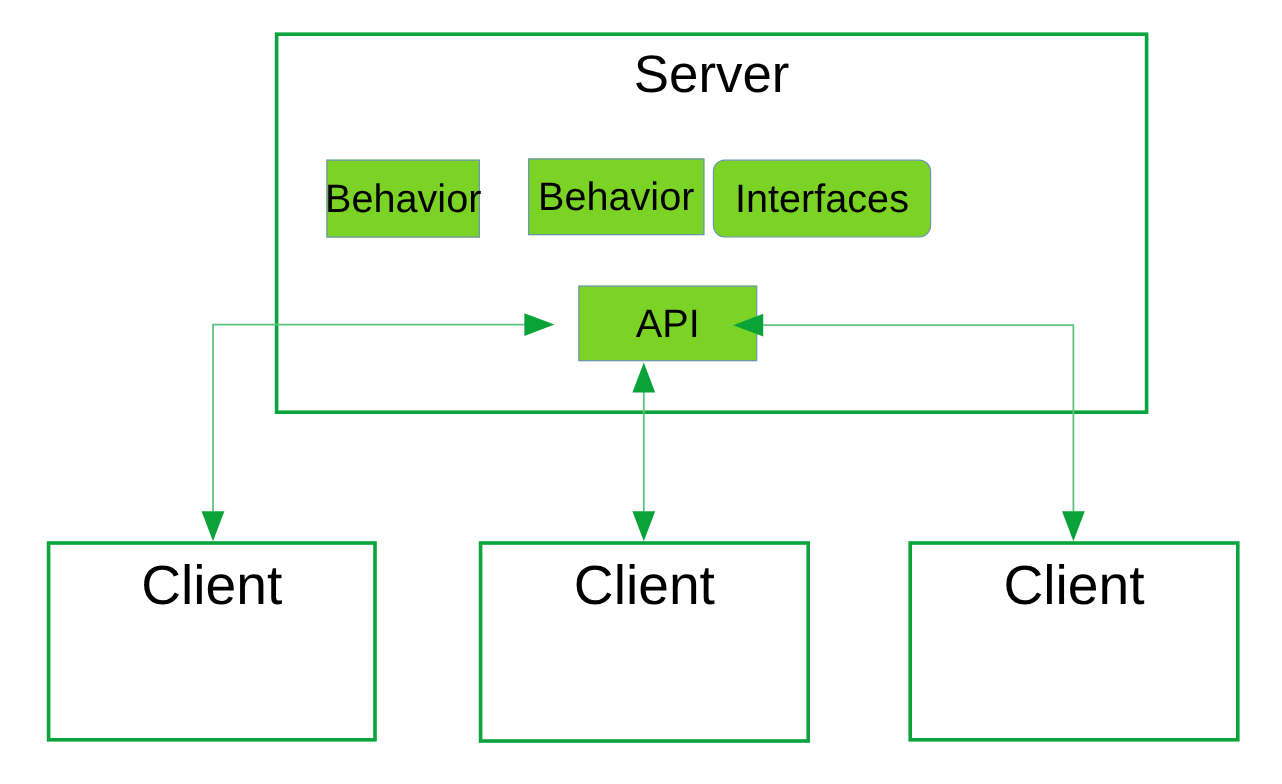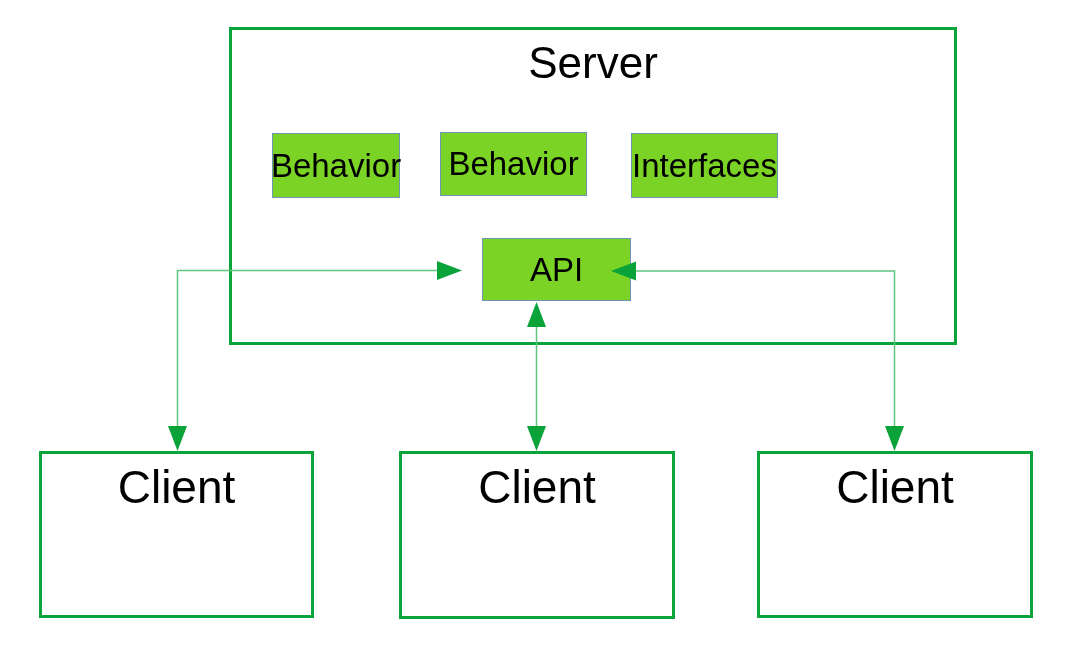--- a/index.html
+++ b/index.html
@@ -38,21 +38,21 @@
     border: 1.5px solid var(--module-border, #6e95b5);
     display: flex;
     align-items: center;
     justify-content: center;
     font-size: 33px;
     color: #000000;
     white-space: nowrap;
   }
   .module-physics    { left: 272px; top: 133px; width: 128px; height: 65px; }
   .module-behavior   { left: 440px; top: 132px; width: 147px; height: 64px; }
-  .module-interfaces { left: 631px; top: 133px; width: 147px; height: 65px; }
+  .module-interfaces { left: 594px; top: 133px; width: 182px; height: 65px; border-radius: 10px; }
   .module-api        { left: 462px; top: 238px; width: 149px; height: 63px; margin-left: 20px; }
   .client-box { width: 275px; height: 167px; }
   .client-1 { left: 39px;  top: 451px; }
   .client-2 { left: 399px; top: 451px; width: 276px; height: 168px; }
   .client-3 { left: 757px; top: 451px; width: 276px; }
   .client-label {
     position: absolute;
     left: 0; top: 7px;
     width: 100%;
     text-align: center;

